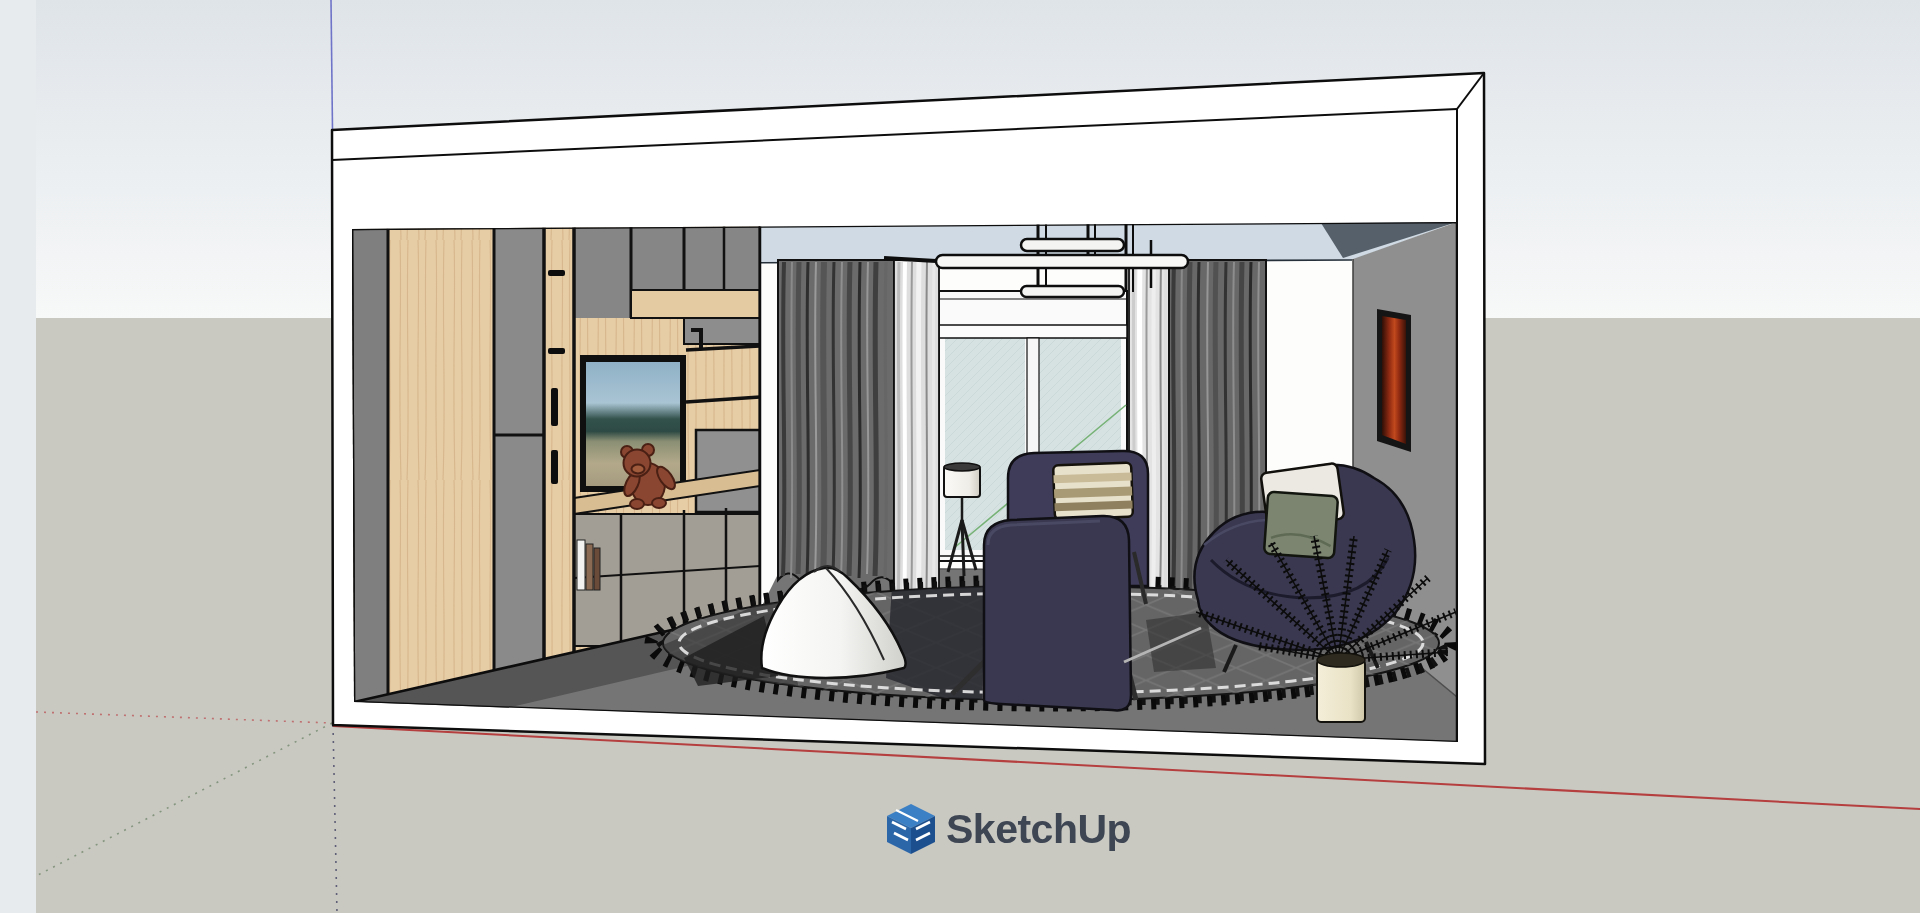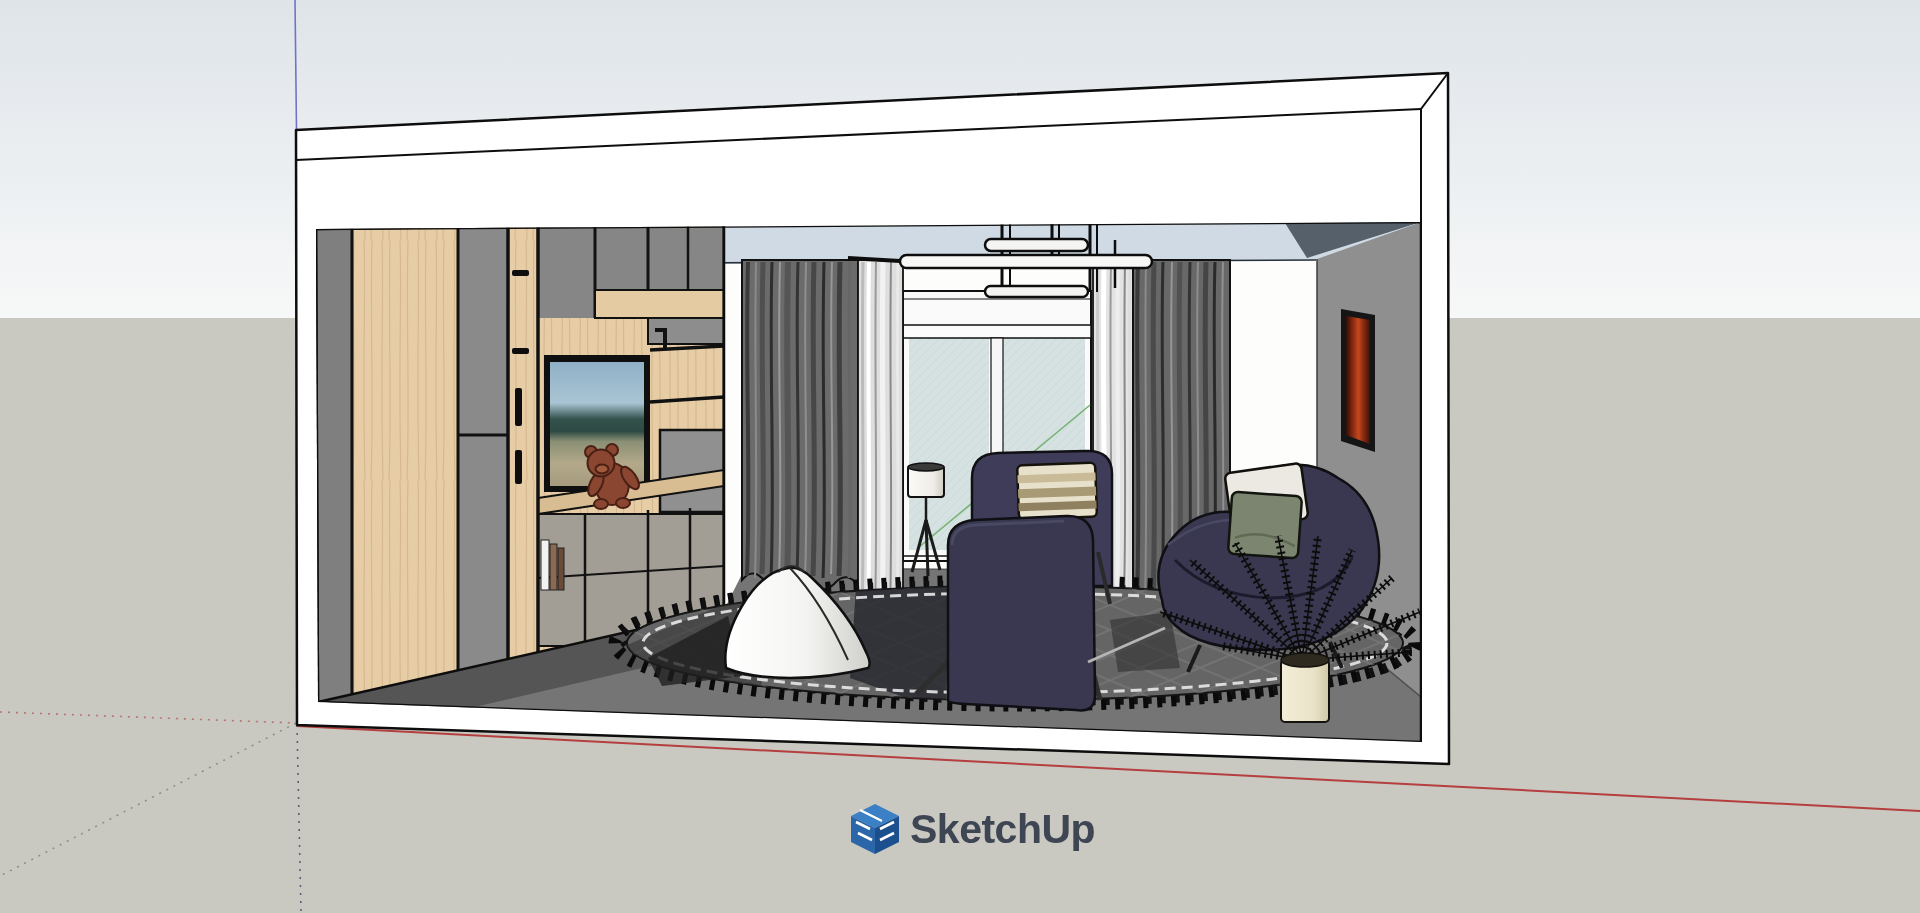--- a/index.html
+++ b/index.html
@@ -1,18 +1,18 @@
 <!DOCTYPE html>
 <html><head>
 <meta charset="utf-8">
 <title>SketchUp Viewport</title>
 <style>
   html,body{margin:0;padding:0;width:1920px;height:913px;overflow:hidden;background:#e8ebee;
     font-family:"Liberation Sans", sans-serif;}
-  #viewport{position:relative;width:1528px;height:913px;}
+  #viewport{position:relative;width:1528px;height:913px;margin-left:36px;}
   #viewport svg{display:block;width:1920px;height:913px;}
   .logo-text{font-family:"Liberation Sans", sans-serif;font-weight:bold;font-size:41px;
     letter-spacing:-0.5px;}
 </style>
 </head>
 <body>
 
 <div id="viewport">
 <svg viewBox="0 0 1920 913" xmlns="http://www.w3.org/2000/svg">
   <defs>

